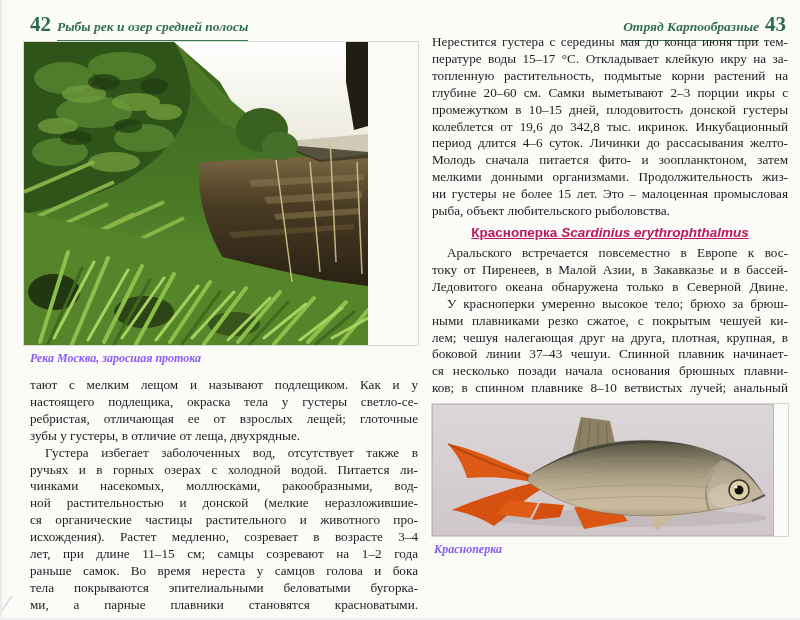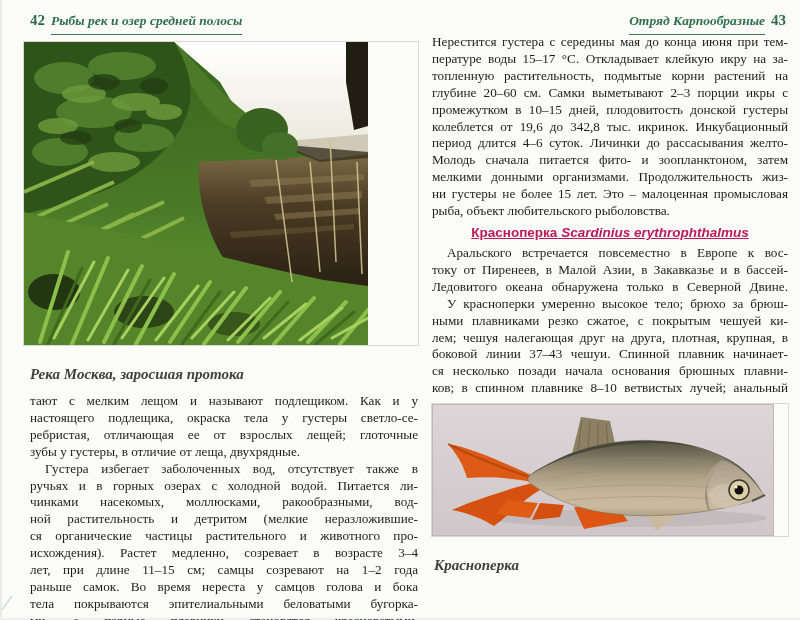--- a/index.html
+++ b/index.html
@@ -9,30 +9,30 @@
     font-family:"Liberation Serif", serif;
     color:#1d1d1f;
   }
   .page-edge-left{position:absolute;left:0;top:0;width:3px;height:620px;background:linear-gradient(to right,#e3e5e2,#fbfbf8);}
   .page-edge-bottom{position:absolute;left:0;bottom:0;width:800px;height:3px;background:linear-gradient(to top,#e8eae7,#fbfbf8);}
 
   
   .hdr{position:absolute;top:12px;font-size:13.5px;white-space:nowrap;}
   .hdr-left{left:30px;}
   .hdr-right{right:14px;text-align:center;}
-  .pagenum{font-weight:bold;font-size:15px;color:#2d6b4c;}
+  .pagenum{font-weight:bold;font-size:21px;color:#2d6b4c;}
   .runtitle{font-style:italic;font-weight:bold;color:#2f6e4e;border-bottom:1.5px solid #3a7a56;padding-bottom:6px;margin:0 6px;}
 
   
   .col-left{position:absolute;left:24px;top:42px;width:394px;}
   .col-right{position:absolute;left:432px;top:34px;width:356px;}
 
   figure{margin:0;padding:0;}
   .photo-frame{font-size:0;line-height:0;box-shadow:0 0 0 1px #d9d9d1;}
-  .caption{color:#404040;font-weight:bold;font-style:italic;font-size:15px;margin-top:22px;margin-left:6px;line-height:15px;}
+  .caption{color:#8b5cf6;font-weight:bold;font-style:italic;font-size:12px;margin-top:6px;margin-left:6px;line-height:15px;}
 
   .body-text{font-size:13.2px;line-height:16.9px;}
   .lcol-text{margin-left:6px;width:388px;margin-top:11px;}
   .rcol-text{width:356px;}
   .para{margin:0;}
   .ln{text-align:justify;text-align-last:justify;}
   .ln.flush-last{text-align-last:left;}
   .ln.first-indent{text-indent:15px;}
 
   .species-heading{
@@ -131,21 +131,21 @@
     <div class="para">
         <div class="ln">тают с мелким лещом и называют подлещиком. Как и у</div>
         <div class="ln">настоящего подлещика, окраска тела у густеры светло-се-</div>
         <div class="ln">ребристая, отличающая ее от взрослых лещей; глоточные</div>
         <div class="ln flush-last">зубы у густеры, в отличие от леща, двухрядные.</div>
       </div>
     <div class="para">
         <div class="ln first-indent">Густера избегает заболоченных вод, отсутствует также в</div>
         <div class="ln">ручьях и в горных озерах с холодной водой. Питается ли-</div>
         <div class="ln">чинками насекомых, моллюсками, ракообразными, вод-</div>
-        <div class="ln">ной растительность и детритом (мелкие неразложившие-</div>
+        <div class="ln">ной растительностью и донской (мелкие неразложившие-</div>
         <div class="ln">ся органические частицы растительного и животного про-</div>
         <div class="ln">исхождения). Растет медленно, созревает в возрасте 3–4</div>
         <div class="ln">лет, при длине 11–15 см; самцы созревают на 1–2 года</div>
         <div class="ln">раньше самок. Во время нереста у самцов голова и бока</div>
         <div class="ln">тела покрываются эпителиальными беловатыми бугорка-</div>
         <div class="ln">ми, а парные плавники становятся красноватыми.</div>
       </div>
   </div>
 </div>
 

